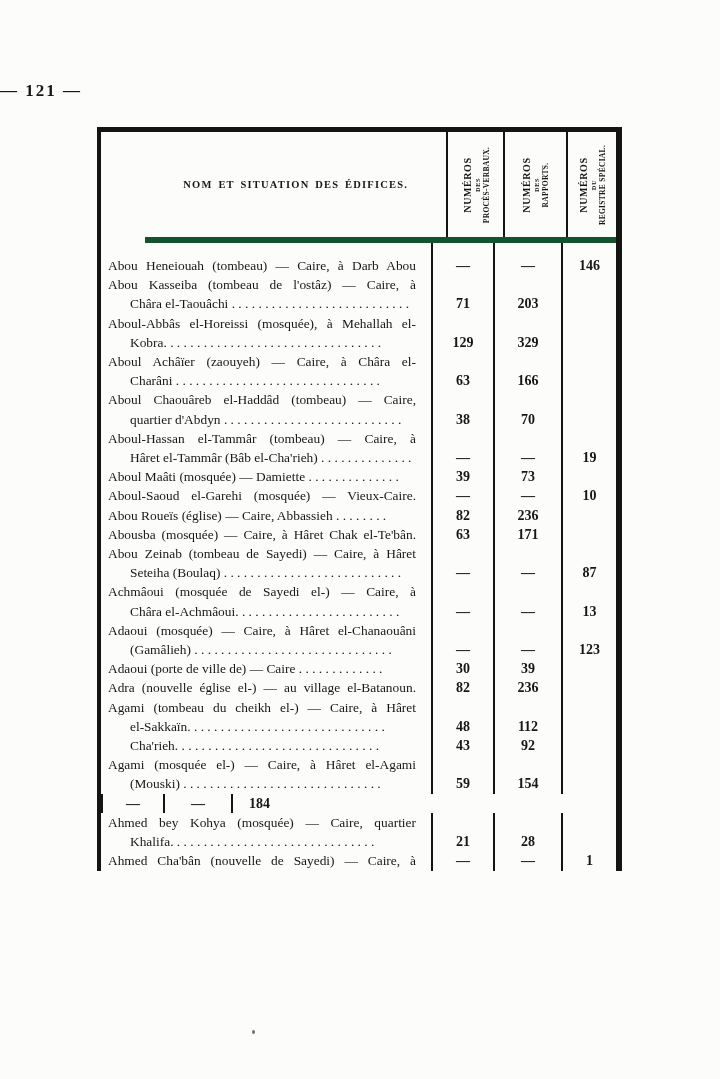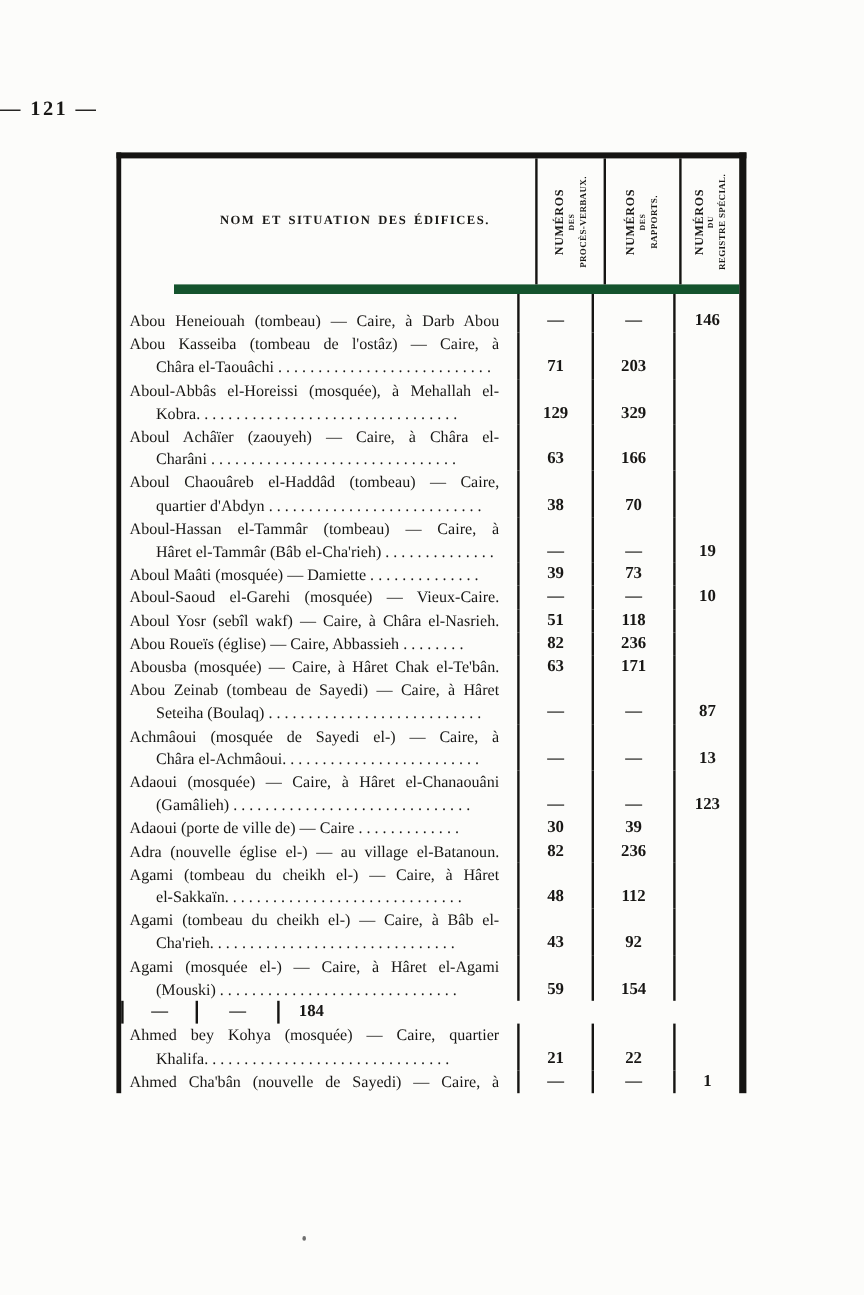--- a/index.html
+++ b/index.html
@@ -9,21 +9,21 @@
     font-family:"Liberation Serif","DejaVu Serif",serif;
   }
   .page-number{
     position:absolute;top:81px;left:0;width:100%;text-align:left;
     font-size:17px;font-weight:bold;letter-spacing:2px;
   }
   .edifices-table{
     position:absolute;left:97px;top:127px;width:525px;box-sizing:border-box;
     border-top:5px solid #151412;border-left:4px solid #151412;border-right:6px solid #151412;
   }
-  .thead{display:flex;height:105px;border-bottom:8px solid #14532d;margin-left:44px;}
+  .thead{display:flex;height:105px;border-bottom:6px solid #14532d;margin-left:44px;}
   .cell-name{width:330px;box-sizing:border-box;}
   .thead .cell-name{display:flex;align-items:center;justify-content:center;}
   .name-header{font-weight:bold;font-size:10.5px;letter-spacing:1.2px;word-spacing:2px;}
   .cell-pv{width:62px;}  .cell-rap{width:68px;}  .cell-reg{width:55px;}
   .numcol{box-sizing:border-box;border-left:2px solid #151412;position:relative;}
   .rot{
     position:absolute;left:50%;top:50%;
     transform:translate(-50%,-50%) rotate(-90deg);
     width:102px;text-align:center;white-space:nowrap;
   }
@@ -149,28 +149,20 @@
 
   <div class="trow">
     <div class="cell-name">
           <div class="nline just">Aboul-Saoud el-Garehi (mosquée) — Vieux-Caire.</div>
         </div>
     <div class="numcol numcell cell-pv">—</div>
     <div class="numcol numcell cell-rap">—</div>
     <div class="numcol numcell cell-reg">10</div>
   </div>
 
-  <div class="trow">
-    <div class="cell-name">
-          <div class="nline just">Aboul Yosr (sebîl wakf) — Caire, à Châra el-Nasrieh.</div>
-        </div>
-    <div class="numcol numcell cell-pv">51</div>
-    <div class="numcol numcell cell-rap">118</div>
-    <div class="numcol numcell cell-reg"></div>
-  </div>
 
   <div class="trow">
     <div class="cell-name">
           <div class="nline">Abou Roueïs (église) — Caire, Abbassieh . . . . . . . .</div>
         </div>
     <div class="numcol numcell cell-pv">82</div>
     <div class="numcol numcell cell-rap">236</div>
     <div class="numcol numcell cell-reg"></div>
   </div>
 
@@ -236,21 +228,20 @@
           <div class="nline just">Agami (tombeau du cheikh el-) — Caire, à Hâret</div>
           <div class="nline cont">el-Sakkaïn. . . . . . . . . . . . . . . . . . . . . . . . . . . . . .</div>
         </div>
     <div class="numcol numcell cell-pv">48</div>
     <div class="numcol numcell cell-rap">112</div>
     <div class="numcol numcell cell-reg"></div>
   </div>
 
   <div class="trow">
     <div class="cell-name">
-          <div class="nline just">Agami (tombeau du cheikh el-) — Caire, à Bâb el-</div>
           <div class="nline cont">Cha'rieh. . . . . . . . . . . . . . . . . . . . . . . . . . . . . . .</div>
         </div>
     <div class="numcol numcell cell-pv">43</div>
     <div class="numcol numcell cell-rap">92</div>
     <div class="numcol numcell cell-reg"></div>
   </div>
 
   <div class="trow">
     <div class="cell-name">
           <div class="nline just">Agami (mosquée el-) — Caire, à Hâret el-Agami</div>
@@ -266,21 +257,21 @@
     <div class="numcol numcell cell-rap">—</div>
     <div class="numcol numcell cell-reg">184</div>
   </div>
 
   <div class="trow">
     <div class="cell-name">
           <div class="nline just">Ahmed bey Kohya (mosquée) — Caire, quartier</div>
           <div class="nline cont">Khalifa. . . . . . . . . . . . . . . . . . . . . . . . . . . . . . .</div>
         </div>
     <div class="numcol numcell cell-pv">21</div>
-    <div class="numcol numcell cell-rap">22</div>
+    <div class="numcol numcell cell-rap">28</div>
     <div class="numcol numcell cell-reg"></div>
   </div>
 
   <div class="trow">
     <div class="cell-name">
           <div class="nline just">Ahmed Cha'bân (nouvelle de Sayedi) — Caire, à</div>
         </div>
     <div class="numcol numcell cell-pv">—</div>
     <div class="numcol numcell cell-rap">—</div>
     <div class="numcol numcell cell-reg">1</div>

